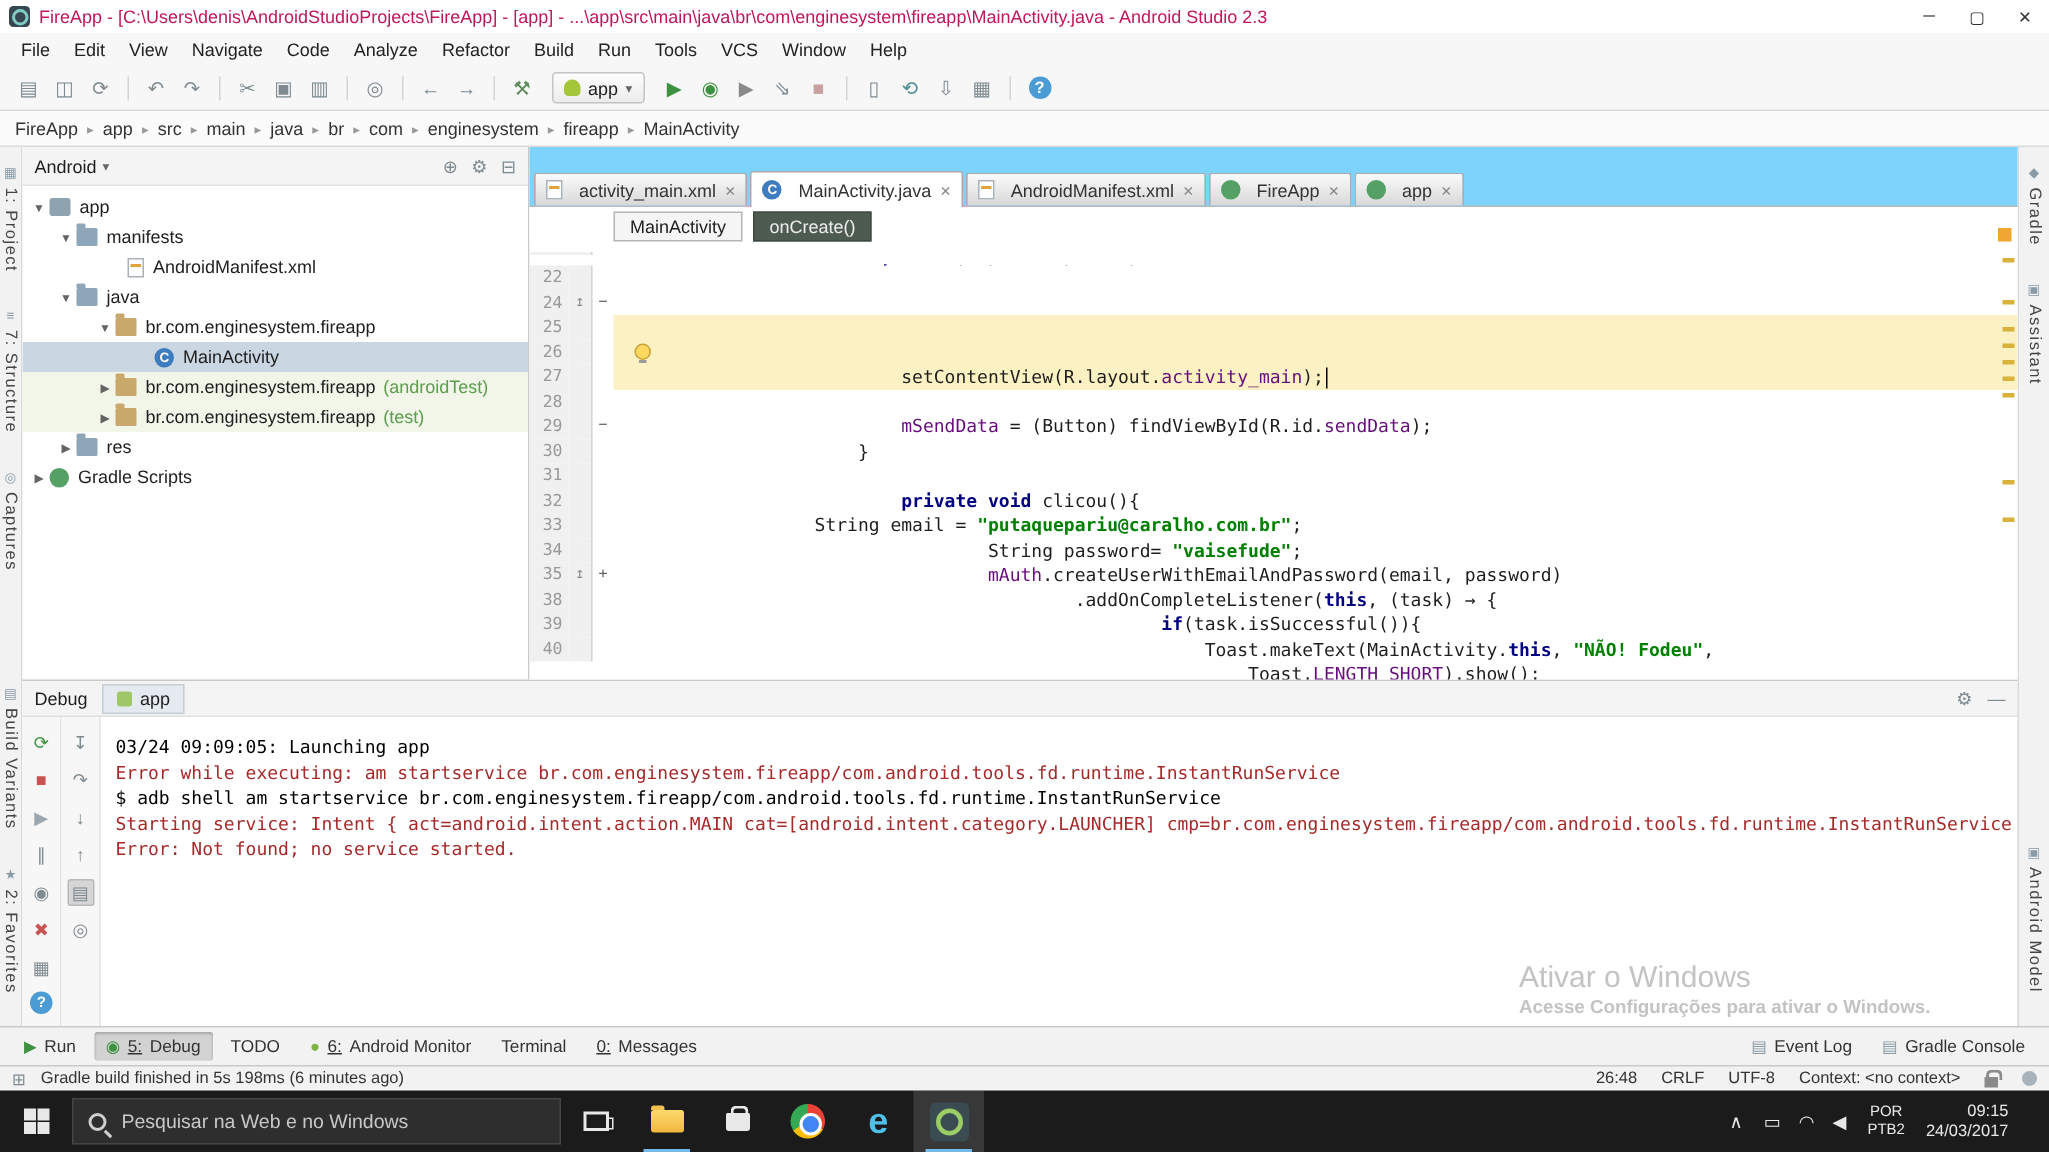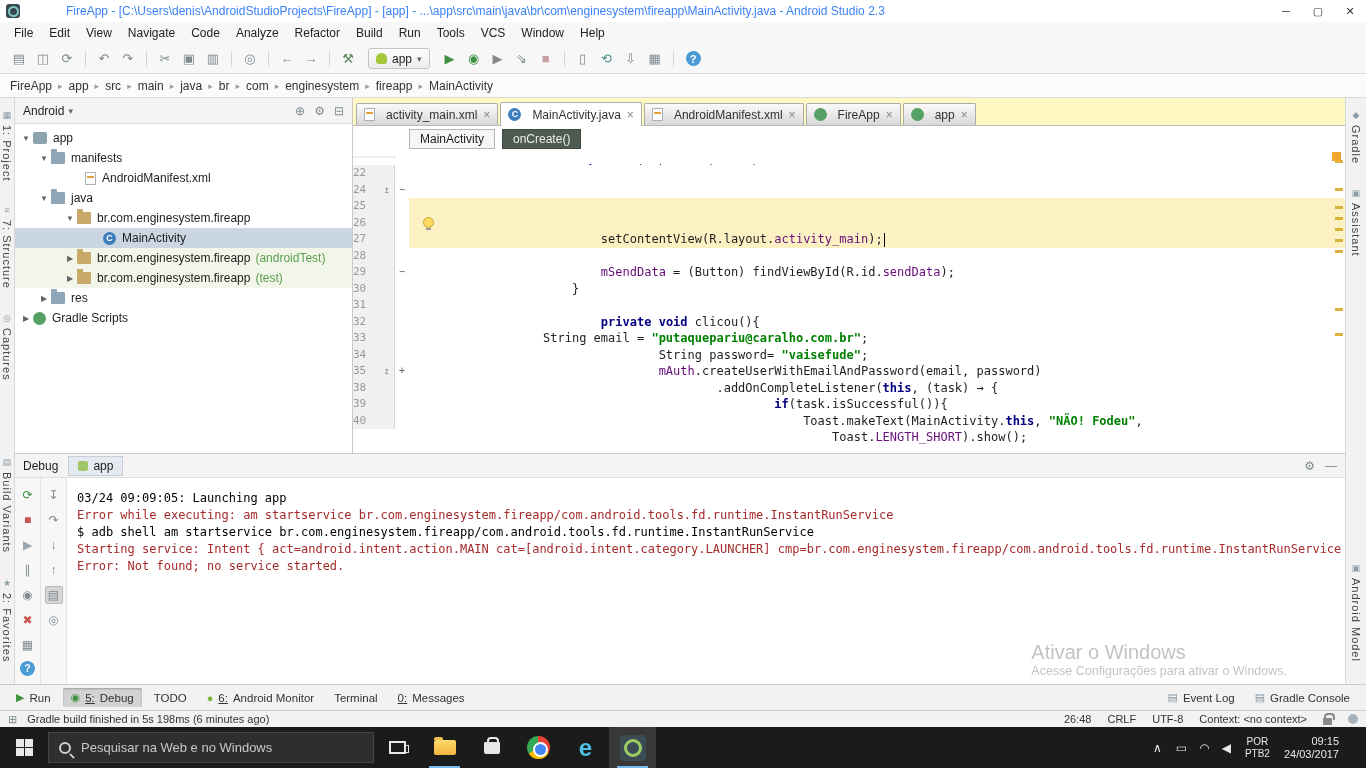--- a/index.html
+++ b/index.html
@@ -4,21 +4,21 @@
 <style>
   * { box-sizing: border-box; margin: 0; padding: 0; cursor: default; }
   html,body { width:1366px; height:768px; overflow:hidden; }
   body { font-family:"Liberation Sans", sans-serif; font-size:12px; color:#1e1e1e; background:#fff; }
   .screen { width:1366px; height:768px; display:flex; flex-direction:column; }
 
   
   .titlebar { height:22px; background:#fff; display:flex; align-items:center; padding-left:6px; gap:6px; }
   .as-mini { width:14px; height:14px; border-radius:3px; background:#37474F; display:flex; align-items:center; justify-content:center; flex:none; }
   .as-mini::after { content:""; width:7px; height:7px; border-radius:50%; border:2px solid #80CBC4; }
-  .title-text { font-size:12px; color:#3b82f6; white-space:nowrap; overflow:hidden;margin-left:40px; }
+  .title-text { font-size:12px; color:#be185d; white-space:nowrap; overflow:hidden; }
   .win-controls { margin-left:auto; display:flex; flex:none; }
   .win-btn { width:32px; height:22px; display:flex; align-items:center; justify-content:center; font-size:11px; color:#333; }
 
   
   .menubar { height:22px; background:#F7F7F7; display:flex; align-items:center; padding-left:6px; }
   .menu-item { padding:2px 8px; color:#222; }
 
   
   .toolbar { height:30px; background:#F7F7F7; border-bottom:1px solid #D9D9D9; display:flex; align-items:center; padding-left:8px; gap:2px; }
   .tico { width:22px; height:22px; display:flex; align-items:center; justify-content:center; font-size:13px; color:#7F8B91; }
@@ -67,31 +67,31 @@
   .ti.module { background:#8DA3B0; border-radius:2px; }
   .ti.class { width:13px; height:13px; border-radius:50%; background:#3D7DBF; }
   .ti.file { width:11px; height:13px; background:#FDFDFD; border:1px solid #A9B2B8; }
   .ti.file::after { content:""; position:absolute; left:1px; right:1px; top:3px; height:2px; background:#E2A33C; }
   .ti.gradle { width:13px; height:13px; border-radius:50%; background:#54A065; }
   .ann { margin-left:5px; color:#5C9E4E; }
   .ann:empty { display:none; }
 
   
   .editor { flex:1; min-width:0; display:flex; flex-direction:column; background:#fff; position:relative; }
-  .tabs { height:28px; background:#fef9c3; border-bottom:1px solid #B9B9B9; display:flex; align-items:flex-end; padding-left:3px; gap:2px; }
+  .tabs { height:40px; background:#7dd3fc; border-bottom:1px solid #B9B9B9; display:flex; align-items:flex-end; padding-left:3px; gap:2px; }
   .tab { height:22px; display:flex; align-items:center; gap:5px; padding:0 7px; background:linear-gradient(#FAFAFA,#D8D8D8); border:1px solid #ACACAC; border-bottom:none; border-radius:2px 2px 0 0; color:#333; white-space:nowrap; }
   .tab.active { background:#fff; height:24px; margin-bottom:-1px; }
   .tab .close { color:#888; margin-left:1px; }
   .chips-row { height:26px; background:#fff; display:flex; align-items:center; gap:7px; padding-left:56px; }
   .chip { height:20px; display:flex; align-items:center; padding:0 10px; border:1px solid #B6B6B6; background:#F5F5F5; }
   .chip.dark { background:#4E5B50; border-color:#3E4A40; color:#EDEDED; }
 
   .code-area { flex:1; position:relative; font-family:"DejaVu Sans Mono", monospace; font-size:12px; padding-top:4px; overflow:hidden; }
   .code-line { display:flex; align-items:center; height:16.5px; position:relative; }
-  .ln { width:26px; flex:none; text-align:left; padding-right:4px; color:#999; background:#F0F0F0; align-self:stretch; font-size:11px; line-height:16.5px; }
+  .ln { width:26px; flex:none; text-align:right; padding-right:4px; color:#999; background:#F0F0F0; align-self:stretch; font-size:11px; line-height:16.5px; }
   .gmark { width:16px; flex:none; text-align:center; color:#8A8A8A; background:#F0F0F0; border-right:1px solid #D6D6D6; align-self:stretch; font-size:10px; line-height:16px; }
   .fold { width:14px; flex:none; text-align:center; color:#666; font-size:10px; line-height:12px; }
   .codetext { flex:1; padding-left:4px; white-space:pre; line-height:16.5px; }
   .code-line.hl .codetext, .code-line.hl .fold { background:#FBF1C2; }
   .code-line.clip { height:9px; overflow:hidden; }
   .code-line.clip > * { transform:translateY(-7px); }
   .seg.kw { color:#000080; font-weight:bold; }
   .seg.ann2 { color:#808000; }
   .seg.str { color:#008000; font-weight:bold; }
   .seg.fld { color:#660E7A; }
@@ -112,21 +112,21 @@
   .dbg-body { flex:1; display:flex; min-height:0; position:relative; }
   .dbg-col { width:26px; flex:none; background:#F7F7F7; border-right:1px solid #E3E3E3; display:flex; flex-direction:column; align-items:center; padding-top:8px; gap:7px; }
   .dbg-ico { width:18px; height:18px; display:flex; align-items:center; justify-content:center; color:#7F8B91; font-size:12px; }
   .dbg-ico.pressed { background:#D6D6D6; border:1px solid #B9B9B9; border-radius:2px; }
   .dbg-ico.help { background:#4B9BD5; color:#fff; border-radius:50%; width:15px; height:15px; font-size:10px; font-weight:bold; }
   .console { flex:1; min-width:0; font-family:"DejaVu Sans Mono", monospace; font-size:12px; color:#000; padding:12px 0 0 10px; overflow:hidden; }
   .con-line { line-height:17px; white-space:pre; }
   .con-line.err { color:#A52A2A; }
   .watermark { position:absolute; right:58px; bottom:6px; color:#C3C3C3; pointer-events:none; }
   .wm1 { font-size:20px; line-height:24px; }
-  .wm2 { font-size:12.5px; }
+  .wm2 { font-size:12.5px;font-weight:bold; }
 
   
   .toolwinbar { height:26px; background:#F2F2F2; border-top:1px solid #C9C9C9; display:flex; align-items:center; padding:0 8px; gap:4px; font-size:11.5px; color:#333; }
   .twb { display:flex; align-items:center; gap:5px; padding:3px 8px; border-radius:2px; white-space:nowrap; }
   .twb.active { background:#D2D2D2; box-shadow:inset 0 1px 2px rgba(0,0,0,.25); }
   .twb .num { text-decoration:underline; }
   .twb .num:empty { display:none; }
   .twb-icon { font-size:11px; }
   .twb-icon:empty { display:none; }
   .twb-right { margin-left:auto; display:flex; gap:4px; }

